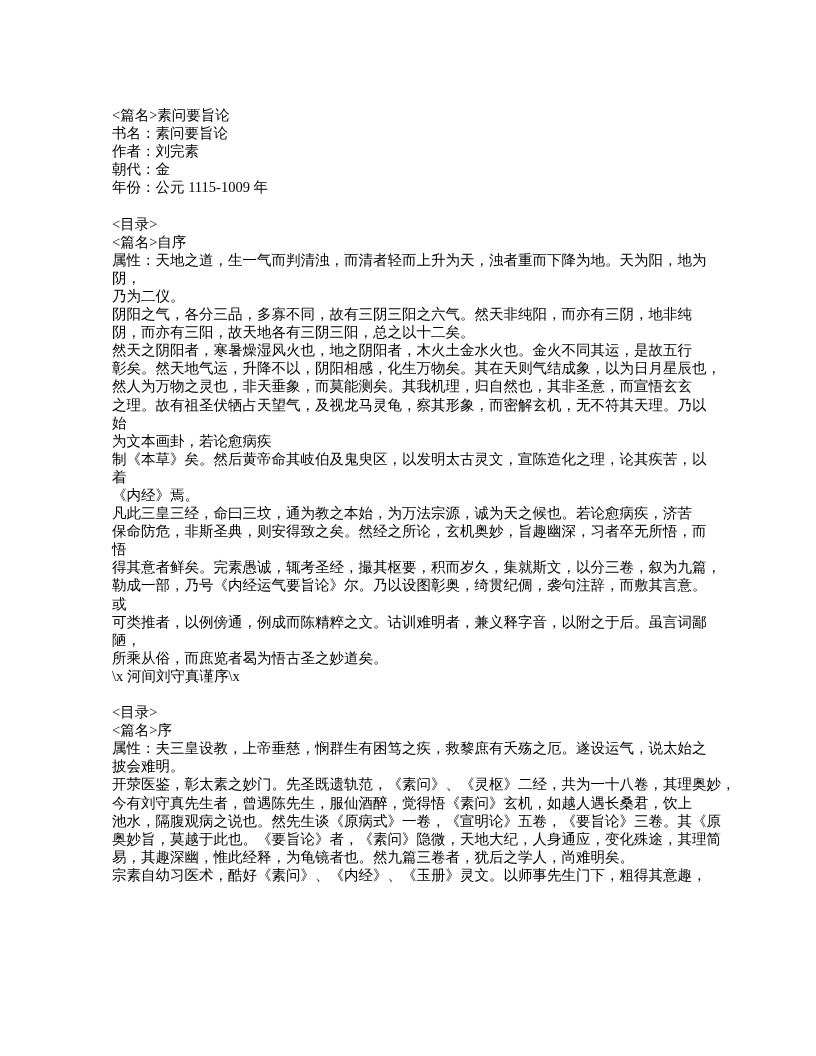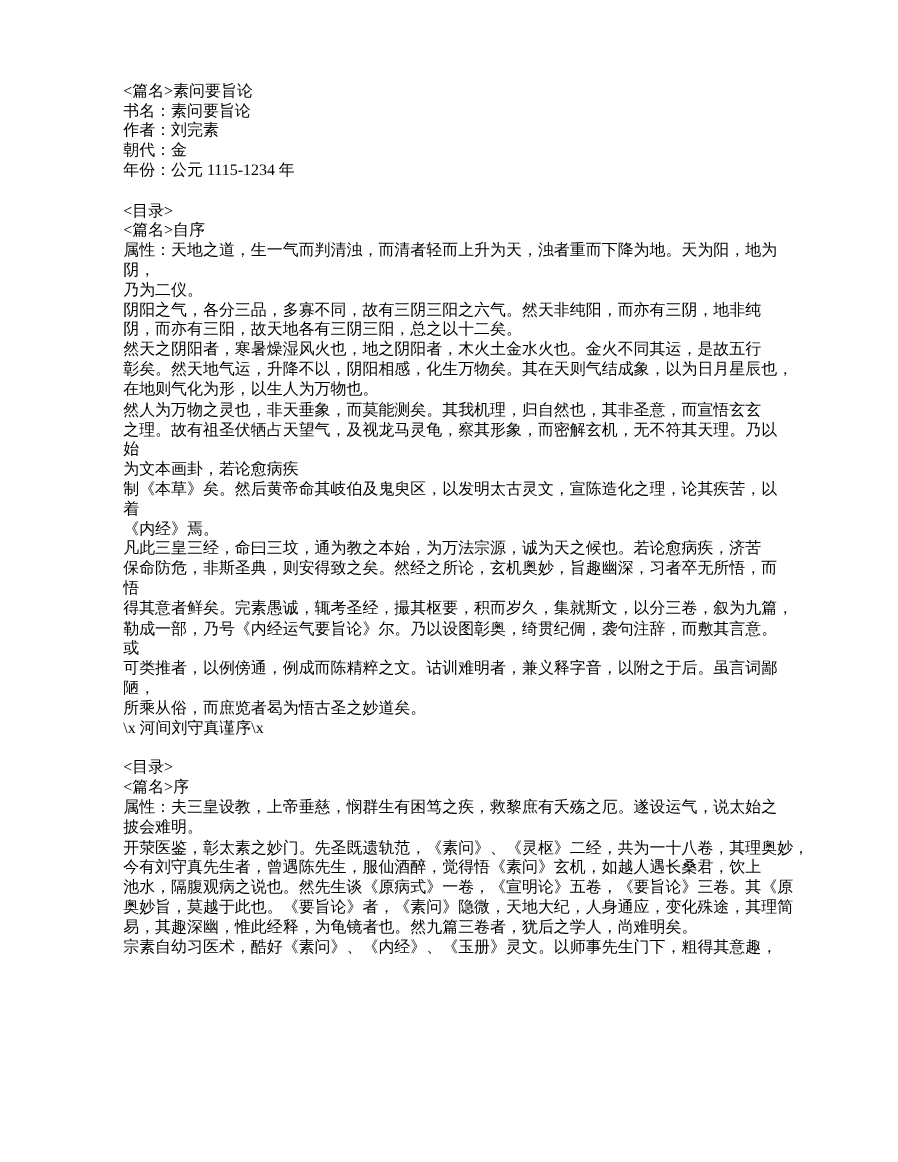--- a/index.html
+++ b/index.html
@@ -9,21 +9,21 @@
   }
   body {
     width: 816px;
     height: 1056px;
     overflow: hidden;
   }
   .page {
     box-sizing: border-box;
     width: 816px;
     height: 1056px;
-    padding: 74px 104px 0 112px;
+    padding: 106px 104px 0 112px;
     background: #ffffff;
     color: #000000;
     font-family: "Liberation Serif", "DejaVu Serif", serif;
     font-size: 14.5px;
     line-height: 18.1px;
   }
   .line {
     white-space: pre;
     min-height: 18.1px;
   }
@@ -33,34 +33,33 @@
 </style>
 </head>
 <body>
 
 <div class="page">
   <div id="header-block">
       <div class="line">&lt;篇名&gt;素问要旨论</div>
       <div class="line">书名：素问要旨论</div>
       <div class="line">作者：刘完素</div>
       <div class="line">朝代：金</div>
-      <div class="line">年份：公元 1115-1234 年</div>
+      <div class="line">年份：公元 1115-1009 年</div>
     </div>
   <div id="sections-container">
       <div class="section">
         <div class="line">&lt;目录&gt;</div>
         <div class="line">&lt;篇名&gt;自序</div>
         <div class="line">属性：天地之道，生一气而判清浊，而清者轻而上升为天，浊者重而下降为地。天为阳，地为</div>
         <div class="line">阴，</div>
         <div class="line">乃为二仪。</div>
         <div class="line">阴阳之气，各分三品，多寡不同，故有三阴三阳之六气。然天非纯阳，而亦有三阴，地非纯</div>
         <div class="line">阴，而亦有三阳，故天地各有三阴三阳，总之以十二矣。</div>
         <div class="line">然天之阴阳者，寒暑燥湿风火也，地之阴阳者，木火土金水火也。金火不同其运，是故五行</div>
         <div class="line">彰矣。然天地气运，升降不以，阴阳相感，化生万物矣。其在天则气结成象，以为日月星辰也，</div>
-        <div class="line">在地则气化为形，以生人为万物也。</div>
         <div class="line">然人为万物之灵也，非天垂象，而莫能测矣。其我机理，归自然也，其非圣意，而宣悟玄玄</div>
         <div class="line">之理。故有祖圣伏牺占天望气，及视龙马灵龟，察其形象，而密解玄机，无不符其天理。乃以</div>
         <div class="line">始</div>
         <div class="line">为文本画卦，若论愈病疾</div>
         <div class="line">制《本草》矣。然后黄帝命其岐伯及鬼臾区，以发明太古灵文，宣陈造化之理，论其疾苦，以</div>
         <div class="line">着</div>
         <div class="line">《内经》焉。</div>
         <div class="line">凡此三皇三经，命曰三坟，通为教之本始，为万法宗源，诚为天之候也。若论愈病疾，济苦</div>
         <div class="line">保命防危，非斯圣典，则安得致之矣。然经之所论，玄机奥妙，旨趣幽深，习者卒无所悟，而</div>
         <div class="line">悟</div>

